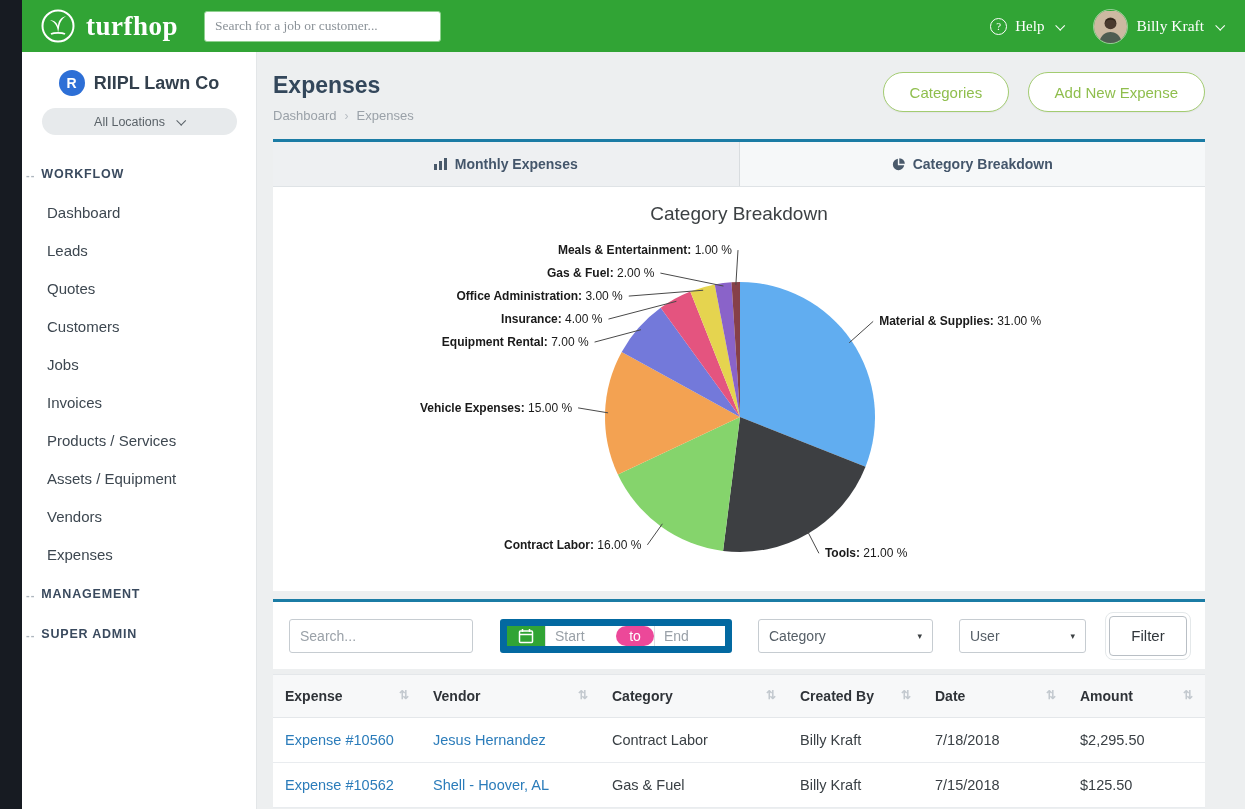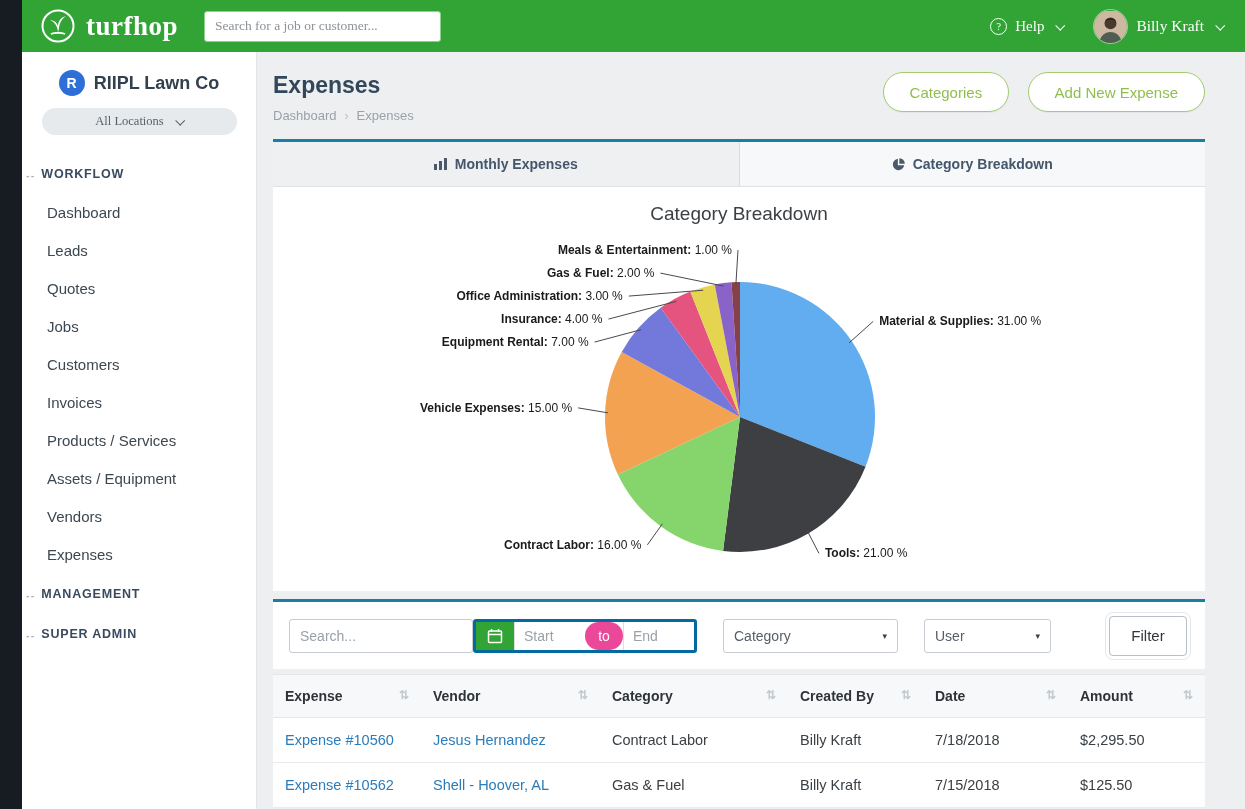--- a/index.html
+++ b/index.html
@@ -24,21 +24,21 @@
   .chev { width:7px; height:7px; border-right:1.6px solid currentColor; border-bottom:1.6px solid currentColor; transform:rotate(45deg) translateY(-1px); display:inline-block; margin-left:4px; }
   .chev.dark { border-color:#5a6268; }
   .avatar { width:35px; height:35px; border-radius:50%; overflow:hidden; display:flex; border:1px solid rgba(255,255,255,.5); }
   .user-name { font-weight:500; font-size:15.5px; }
 
   
   .sidebar { grid-column:2; grid-row:2; background:#fff; border-right:1px solid #e3e6e8; overflow:hidden; padding-top:18px; }
   .company { display:flex; align-items:center; justify-content:center; gap:9px; cursor:pointer; }
   .company-badge { width:26px; height:26px; border-radius:50%; background:#2d6fd6; color:#fff; font-size:14px; font-weight:700; display:flex; align-items:center; justify-content:center; }
   .company-name { font-size:18px; font-weight:700; color:#33404d; }
-  .location-pill { margin:12px auto 0; width:195px; height:27px; background:#e7eaec; border-radius:14px; display:flex; align-items:center; justify-content:center; gap:8px; font-size:12.5px; color:#5a6268; cursor:pointer;font-family:Liberation Serif, serif; }
+  .location-pill { margin:12px auto 0; width:195px; height:27px; background:#e7eaec; border-radius:14px; display:flex; align-items:center; justify-content:center; gap:8px; font-size:12.5px; color:#5a6268; cursor:pointer; }
   .nav { margin-top:18px; }
   .nav-section { display:flex; align-items:center; padding:12px 0 10px 4px; cursor:pointer; }
   .tree-dash::before { content:"--"; color:#aeb6bf; letter-spacing:1px; font-weight:700; font-size:11px; }
   .nav-section-label { margin-left:6px; font-size:12.5px; font-weight:700; letter-spacing:.8px; color:#3a4a5e; }
   .nav-item { display:block; padding:10.5px 0 10.5px 25px; font-size:15px; color:#3d4750; text-decoration:none; cursor:pointer; }
 
   
   .main { grid-column:3; grid-row:2; background:#edeff0; padding:20px 40px 0 16px; overflow:hidden; }
   .page-head { display:flex; justify-content:space-between; align-items:flex-start; }
   .page-title { font-size:23px; font-weight:600; color:#33475b; }
@@ -54,21 +54,21 @@
   .tab.active { background:#f6f8f9; }
   .tab-icon { display:flex; color:#4a5a6b; }
 
   .chart-card { background:#fff; padding:16px 0 10px; }
   .chart-title { text-align:center; font-size:19px; font-weight:500; color:#3c4043; margin-bottom:4px; }
   #pie-svg { display:block; font-family:"Liberation Sans", sans-serif; }
 
   .filter-card { margin-top:8px; border-top:3px solid #1b7ca5; background:#fff; height:70px; display:flex; align-items:center; padding:0 16px; }
   .filter-search { width:184px; height:34px; border:1px solid #c6ccd1; border-radius:3px; padding:0 10px; font-size:14px; outline:none; font-family:inherit; color:#3c4043; }
   .filter-search::placeholder, .date-input::placeholder { color:#9aa1a8; }
-  .date-group { display:flex; height:34px; border:3px solid #0369a1; border-radius:3px; overflow:hidden; }
+  .date-group { display:flex; height:34px; border:7px solid #0369a1; border-radius:3px; overflow:hidden; margin-left:27px; }
   .cal-btn { width:38px; background:#31a435; border:none; display:flex; align-items:center; justify-content:center; cursor:pointer; }
   .date-input { width:71px; border:none; border-left:1px solid #dcdfe2; padding:0 9px; font-size:14px; outline:none; font-family:inherit; color:#3c4043; }
   .to-badge { width:38px; background:#ec4899; color:#fff; display:flex; align-items:center; justify-content:center; font-size:14px;border-radius:14px; }
   .select { width:175px; height:34px; border:1px solid #c6ccd1; border-radius:3px; display:flex; align-items:center; justify-content:space-between; padding:0 10px; font-size:14px; color:#555e66; background:#fff; cursor:pointer; margin-left:26px; }
   .select.user { width:127px; }
   .sel-arrow { font-size:9px; color:#3c4043; }
   .filter-btn { margin-left:auto; margin-right:2px; width:78px; height:40px; background:#fff; border:1px solid #b9bfc5; border-radius:4px; font-size:15px; color:#30363b; cursor:pointer; font-family:inherit; outline:1px solid #e4e8ea; outline-offset:3px; }
 
   .expense-table { margin-top:5px; width:100%; border-collapse:collapse; background:#fff; }
   .expense-table th { background:#f7f8f9; text-align:left; font-size:14px; font-weight:700; color:#2f3338; padding:13px 12px; border-top:1px solid #e4e7ea; border-bottom:1px solid #e4e7ea; cursor:pointer; }
@@ -128,22 +128,22 @@
       <span class="chev dark"></span>
     </div>
     <nav class="nav">
         <div class="nav-section">
           <span class="tree-dash"></span>
           <span class="nav-section-label">WORKFLOW</span>
         </div>
         <a class="nav-item">Dashboard</a>
         <a class="nav-item">Leads</a>
         <a class="nav-item">Quotes</a>
+        <a class="nav-item">Customers</a>
         <a class="nav-item">Jobs</a>
-        <a class="nav-item">Customers</a>
         <a class="nav-item">Invoices</a>
         <a class="nav-item">Products / Services</a>
         <a class="nav-item">Assets / Equipment</a>
         <a class="nav-item">Vendors</a>
         <a class="nav-item">Expenses</a>
         <div class="nav-section">
           <span class="tree-dash"></span>
           <span class="nav-section-label">MANAGEMENT</span>
         </div>
         <div class="nav-section">

